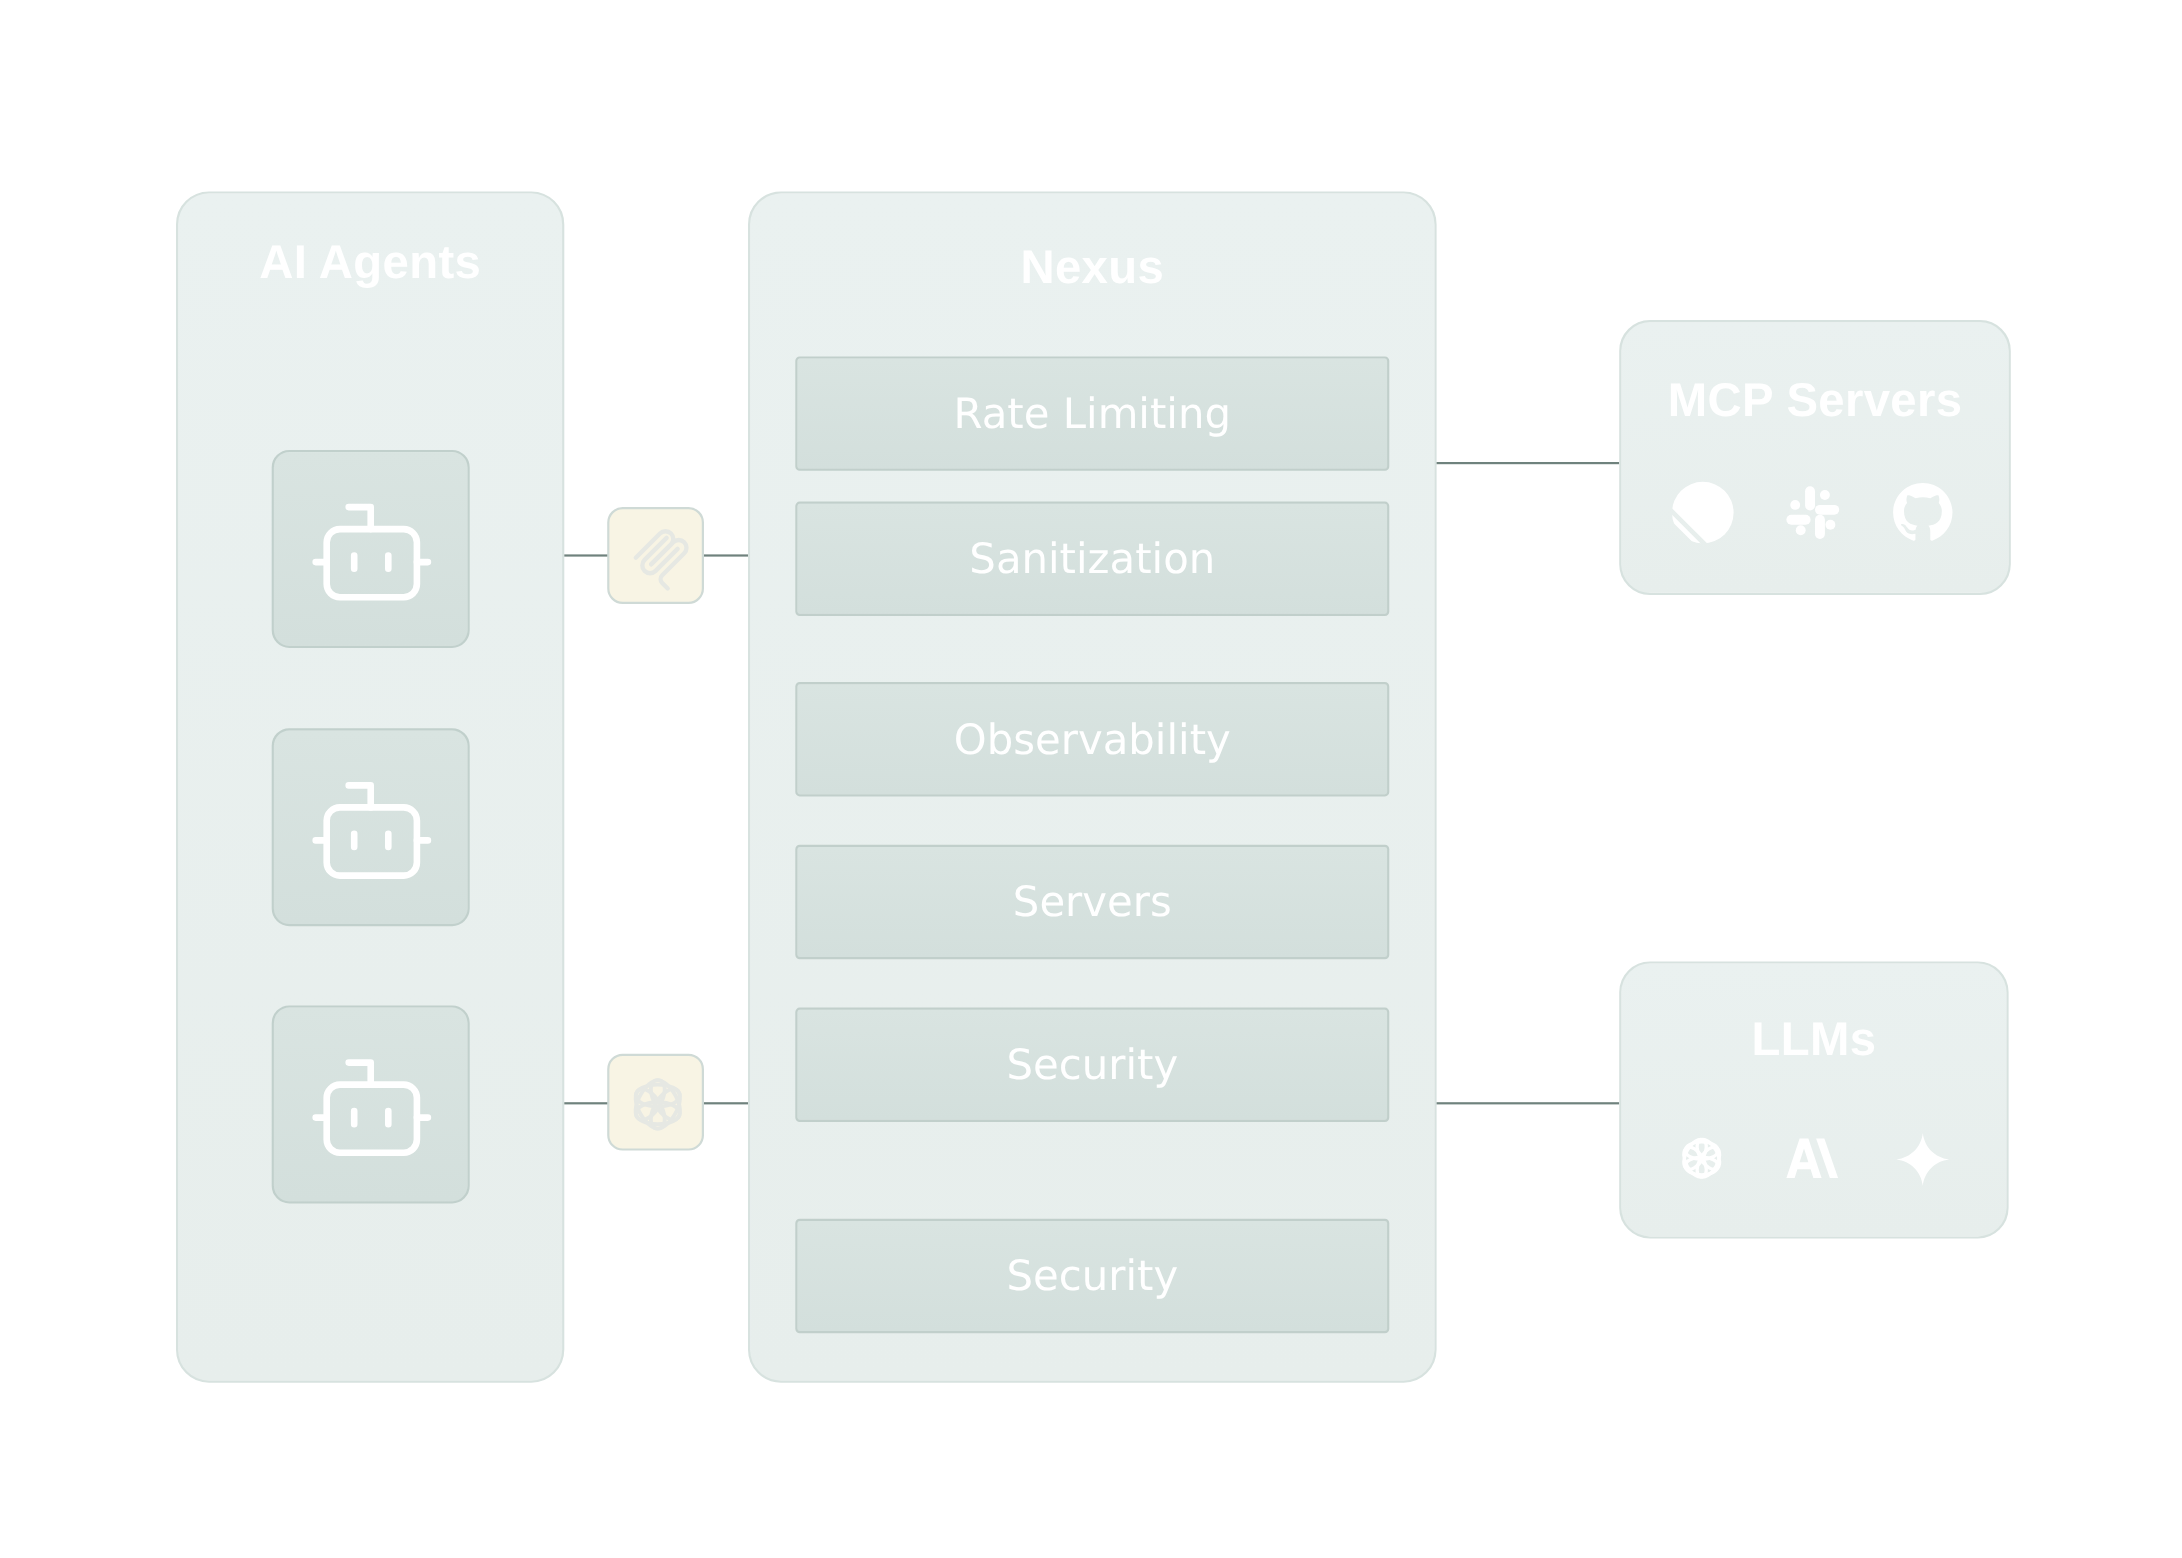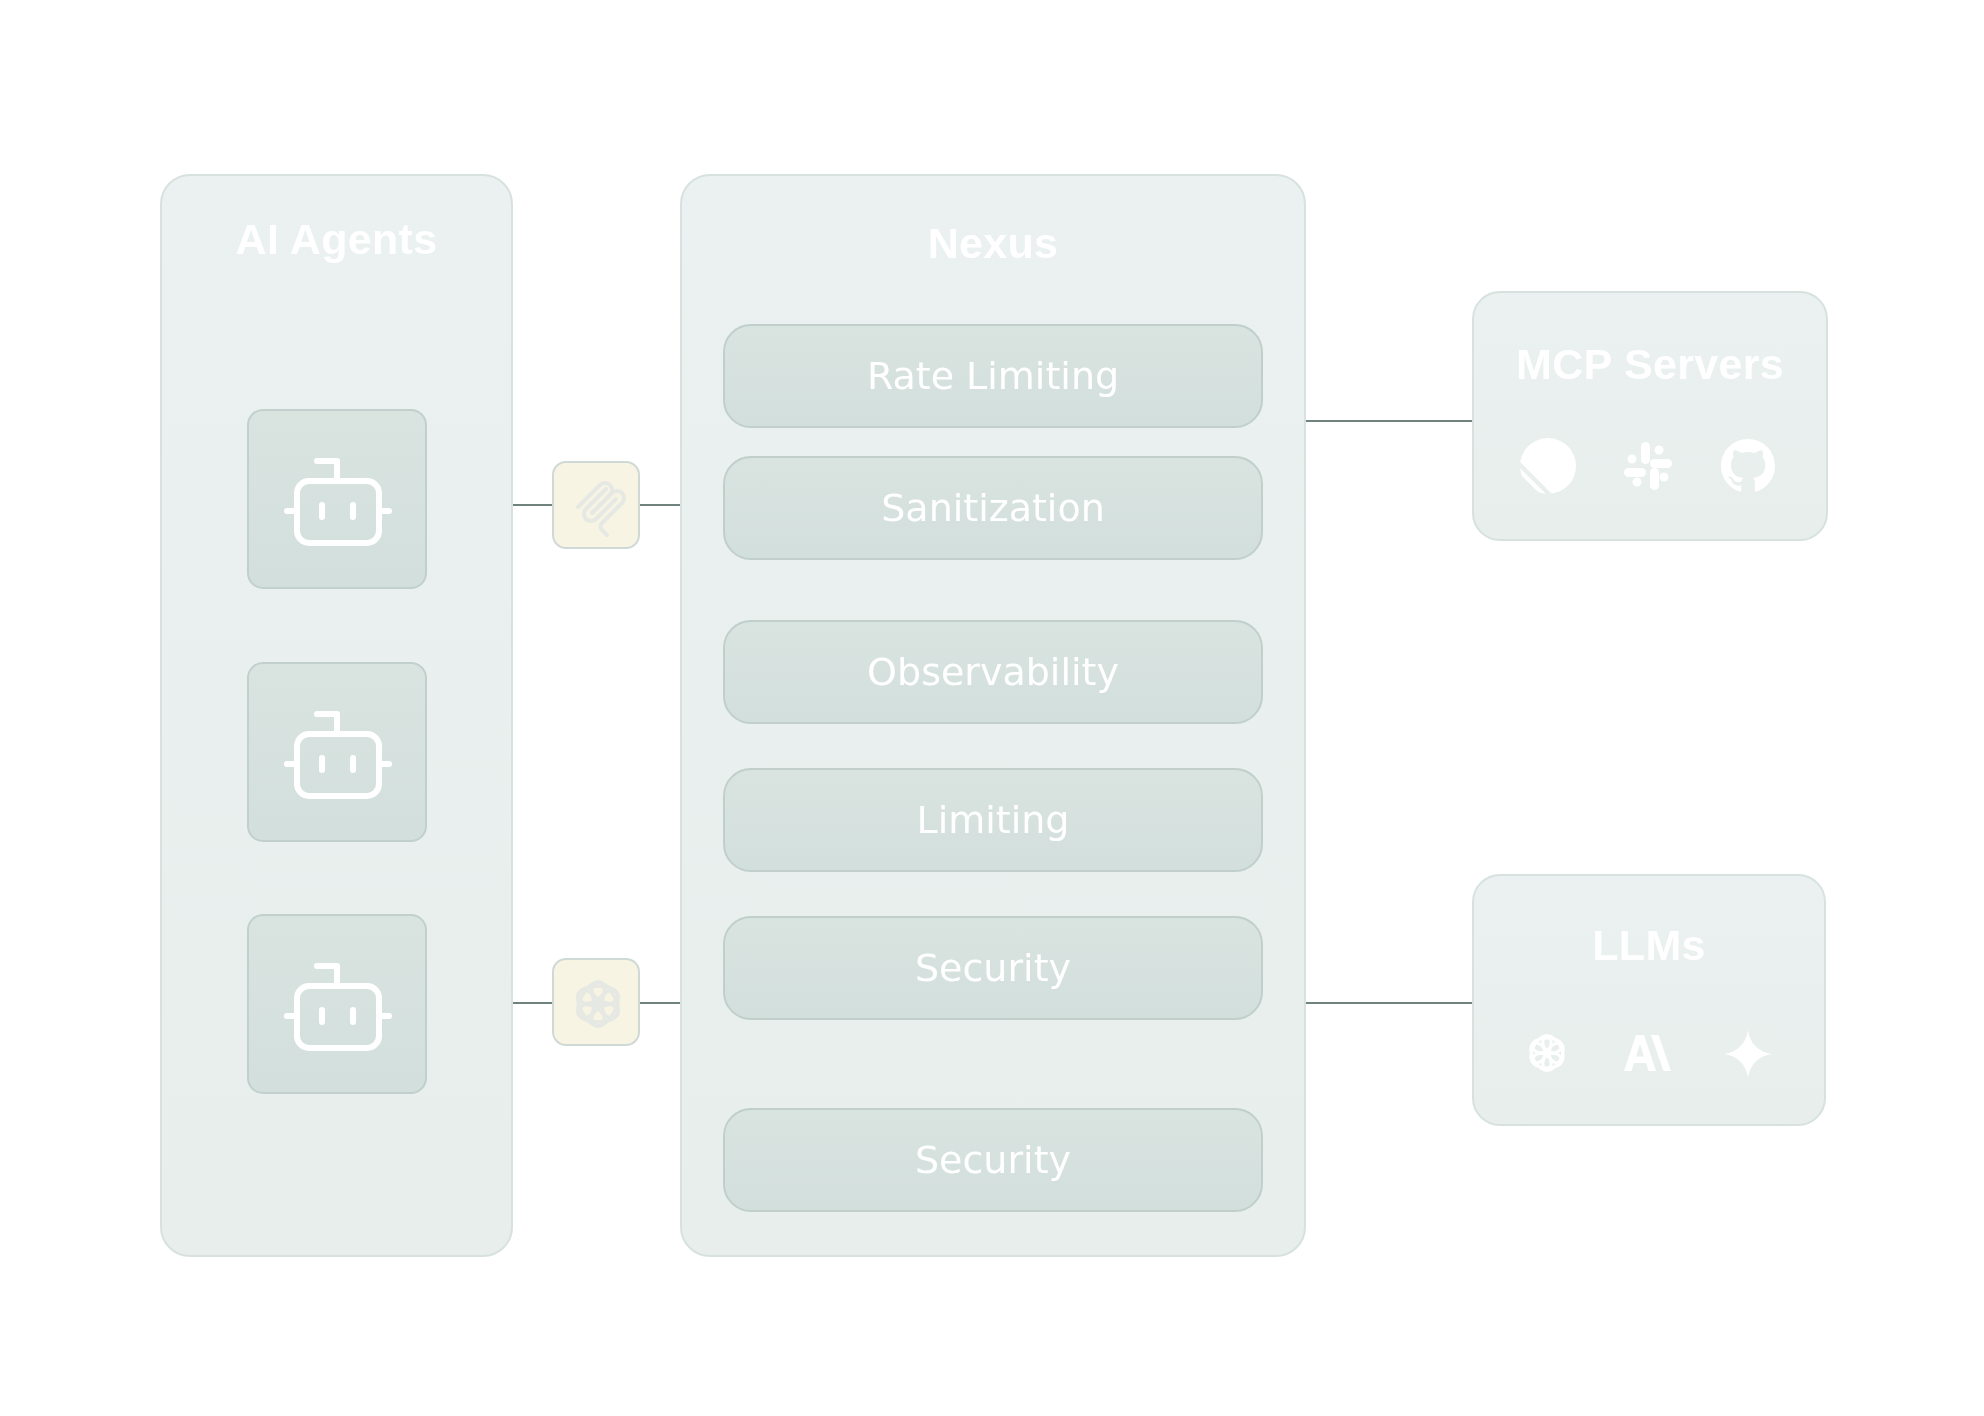--- a/index.html
+++ b/index.html
@@ -28,21 +28,21 @@
     .agent-card {
       position: absolute; box-sizing: border-box; left: 247px; width: 180px; height: 180px;
       background: linear-gradient(180deg, #d9e4e1 0%, #d3dfdc 100%);
       border: 2px solid #c1d0cc; border-radius: 16px;
     }
     .agent-card svg { position: absolute; left: 0; top: 0; }
 
     .module {
       position: absolute; box-sizing: border-box; left: 723px; width: 540px; height: 104px;
       background: linear-gradient(180deg, #d9e4e1 0%, #d3dfdc 100%);
-      border: 2px solid #c1cfcb; border-radius: 28px;
+      border: 2px solid #c1cfcb; border-radius: 4px;
       display: flex; align-items: center; justify-content: center;
     }
     .module-label {
       color: #ffffff; font-size: 38px; font-family: "DejaVu Sans", sans-serif;
       font-weight: normal; letter-spacing: 0px;
     }
 
     .connector-line { position: absolute; height: 2px; background: #6f827d; }
 
     .proto-badge {
@@ -126,21 +126,21 @@
 <div class="module" style="top:324px">
   <span class="module-label">Rate Limiting</span>
 </div>
 <div class="module" style="top:456px">
   <span class="module-label">Sanitization</span>
 </div>
 <div class="module" style="top:620px">
   <span class="module-label">Observability</span>
 </div>
 <div class="module" style="top:768px">
-  <span class="module-label">Limiting</span>
+  <span class="module-label">Servers</span>
 </div>
 <div class="module" style="top:916px">
   <span class="module-label">Security</span>
 </div>
 <div class="module" style="top:1108px">
   <span class="module-label">Security</span>
 </div>
 
 <div class="connector-line" style="left:1306px; top:420px; width:166px"></div>
 <div class="connector-line" style="left:1306px; top:1002px; width:166px"></div>

